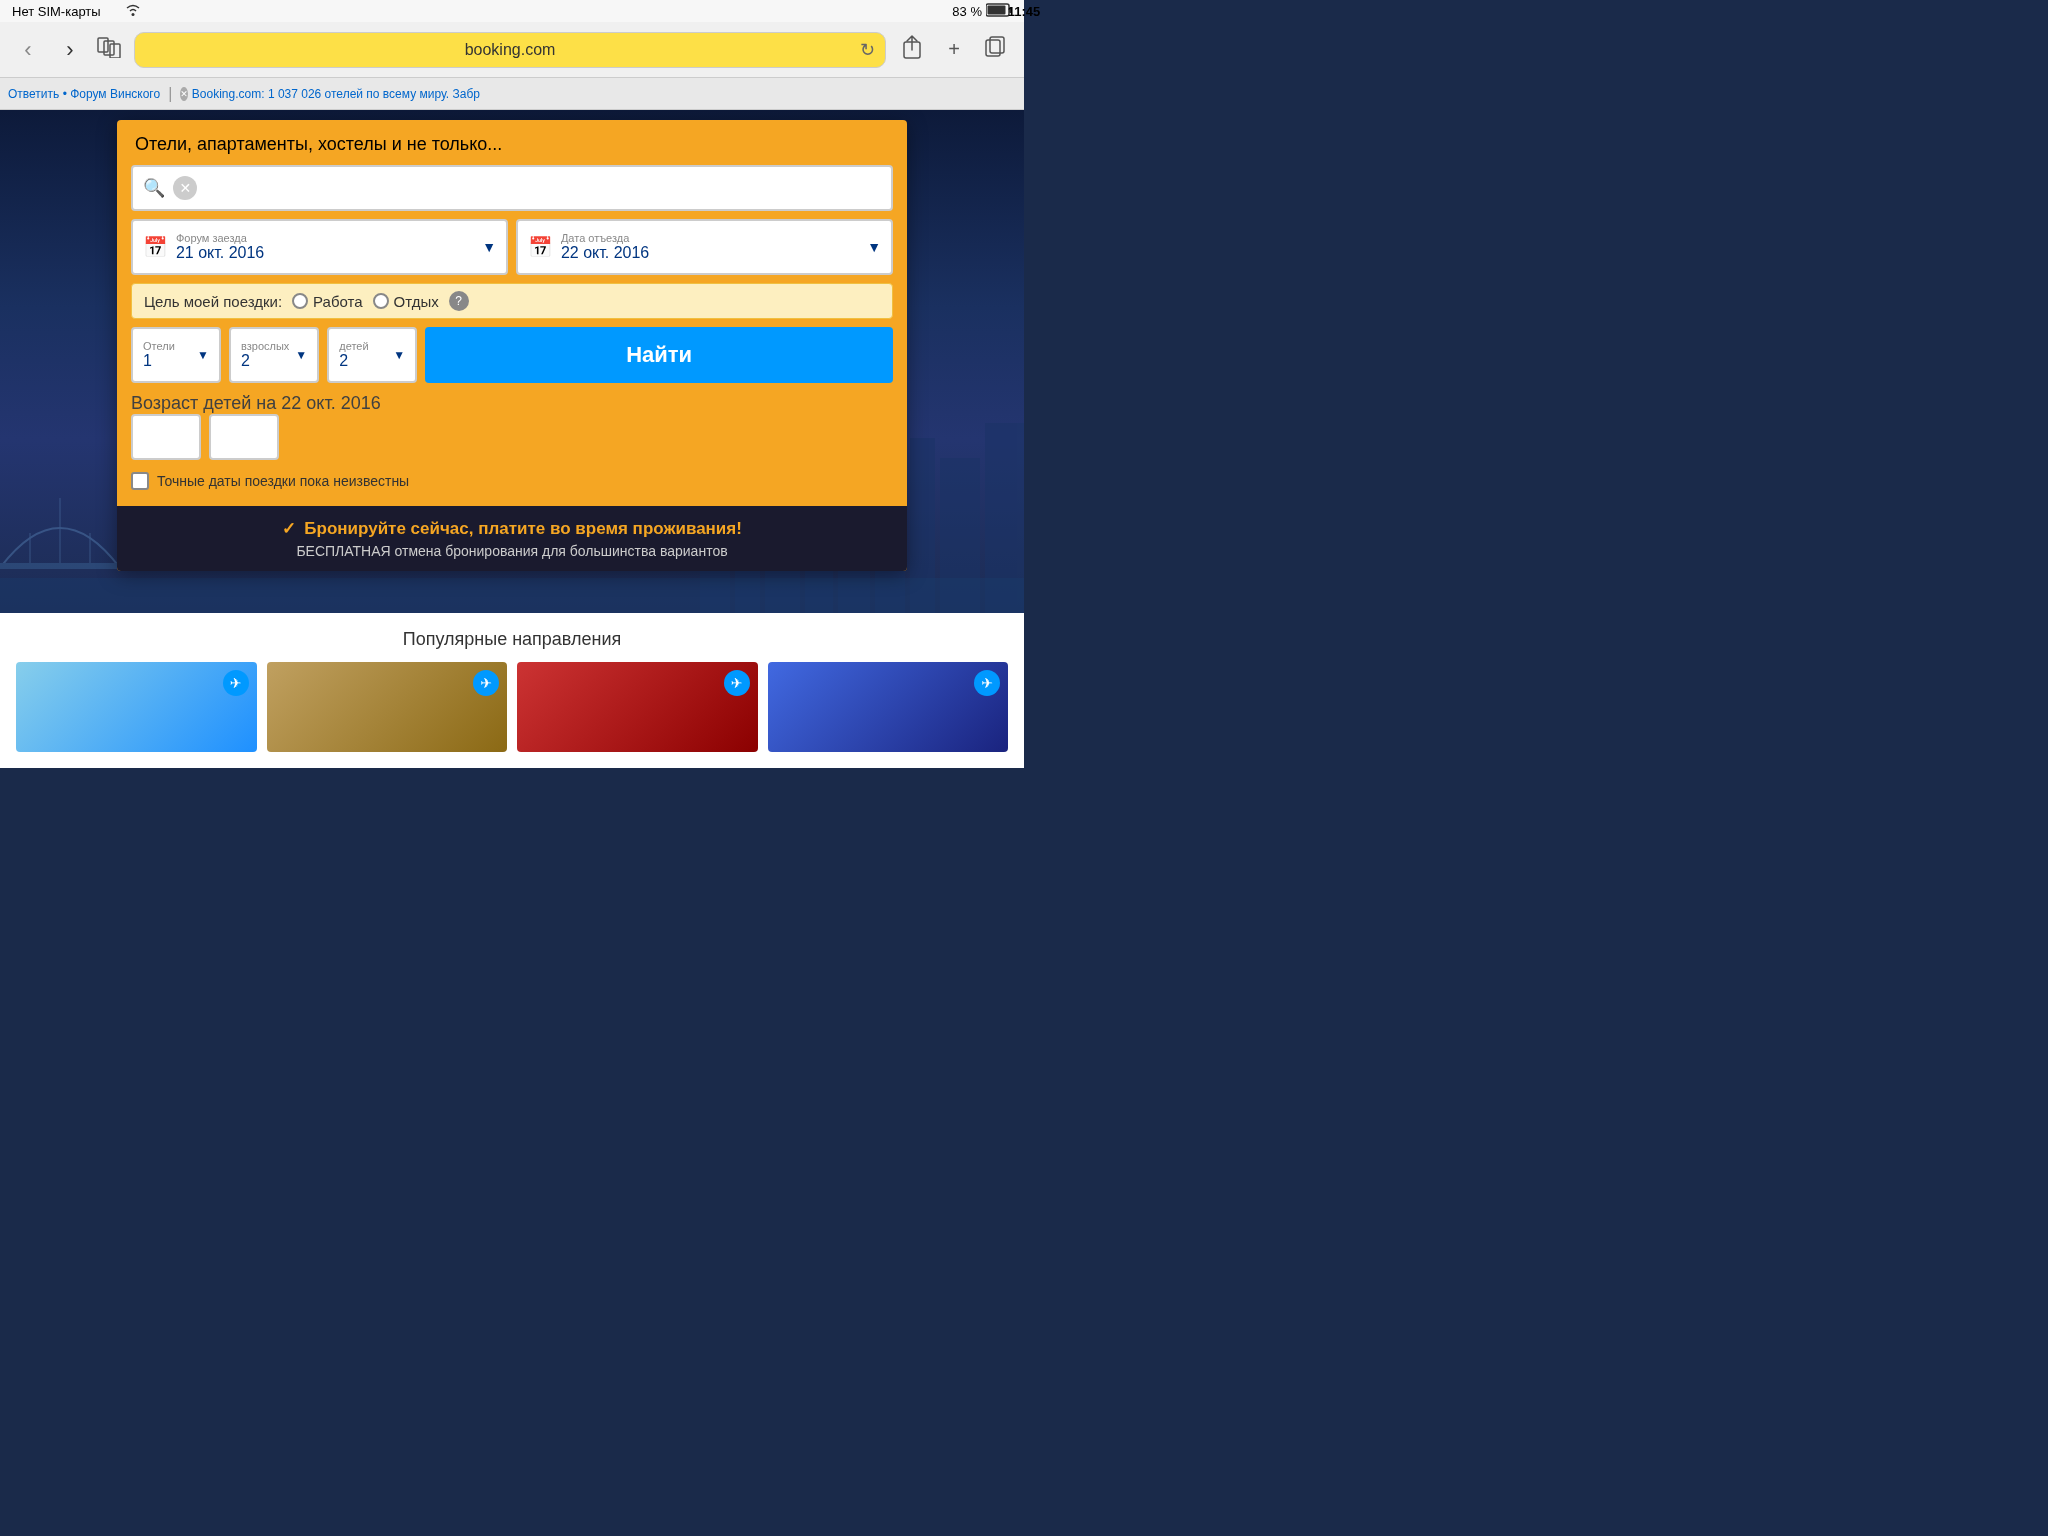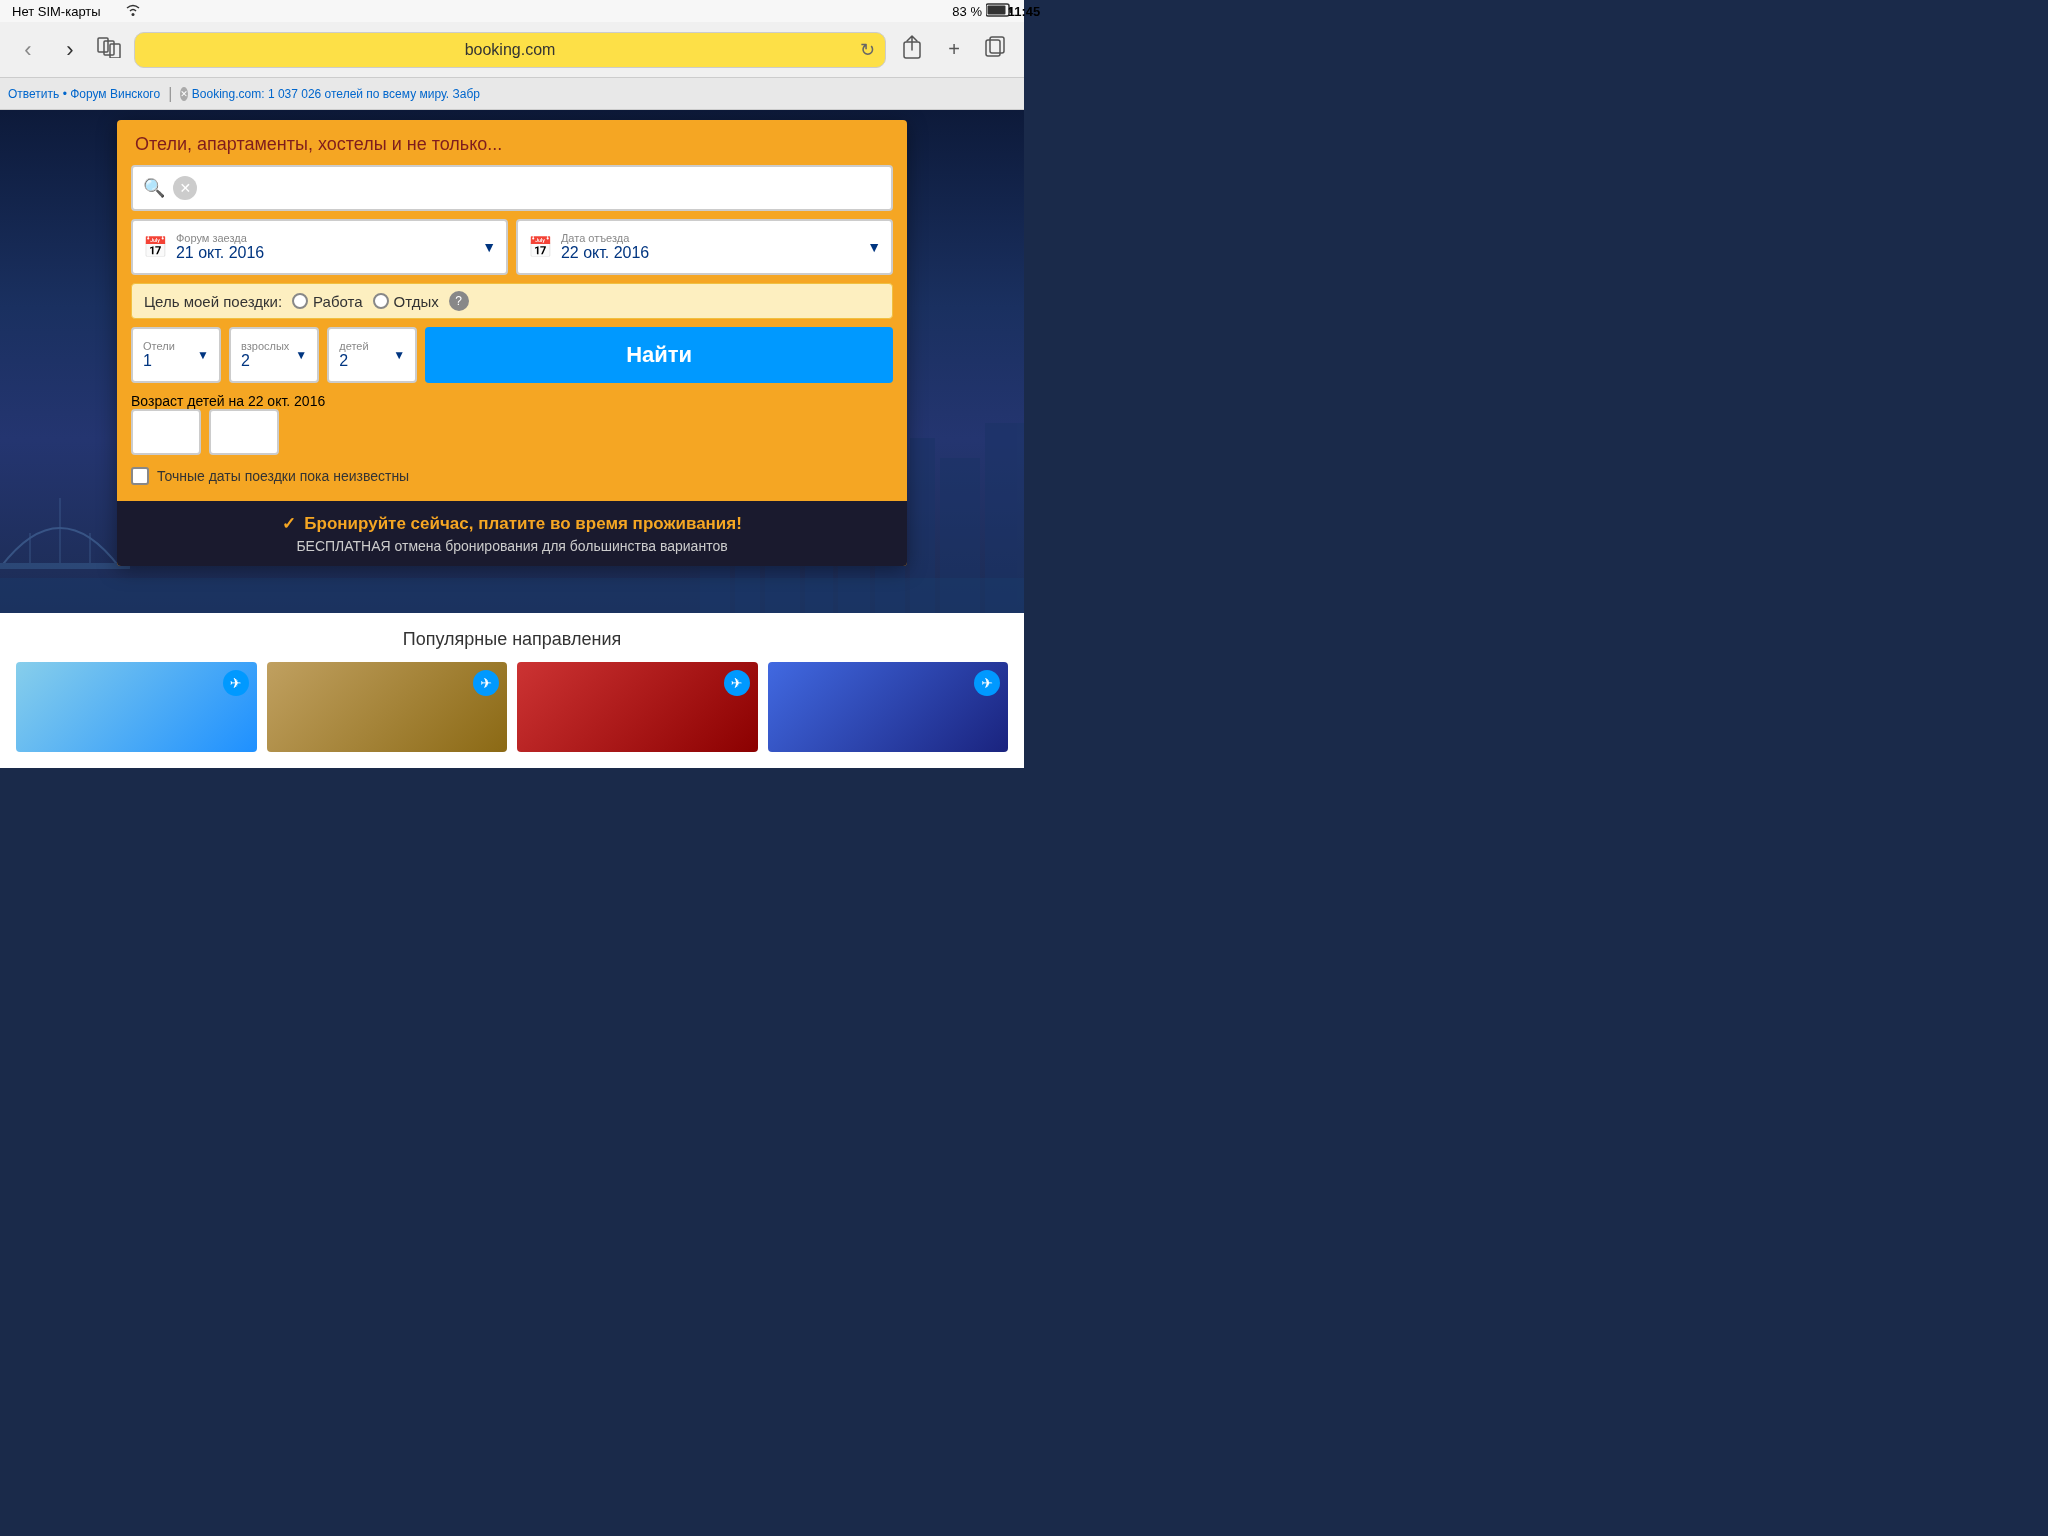--- a/index.html
+++ b/index.html
@@ -135,21 +135,21 @@
       background: #f5a623;
       border-radius: 4px;
       overflow: visible;
       box-shadow: 0 4px 20px rgba(0,0,0,0.4);
     }
 
     .widget-header {
       padding: 14px 18px 10px;
       font-size: 18px;
       font-weight: 400;
-      color: #7f1d1d;
+      color: #000000;
     }
 
     .widget-body {
       padding: 0 14px 14px;
       display: flex;
       flex-direction: column;
       gap: 8px;
     }
 
     
@@ -270,22 +270,22 @@
       border: none;
       border-radius: 4px;
       color: white;
       font-size: 22px;
       font-weight: 600;
       cursor: pointer;
     }
 
     
     .children-age-label {
-      font-size: 14px;
-      color: #000000;
+      font-size: 18px;
+      color: #404040;
       font-weight: 500;
       margin-top: 2px;
     }
     .children-fields {
       display: flex;
       gap: 8px;
     }
     .age-field {
       width: 70px;
       height: 46px;

